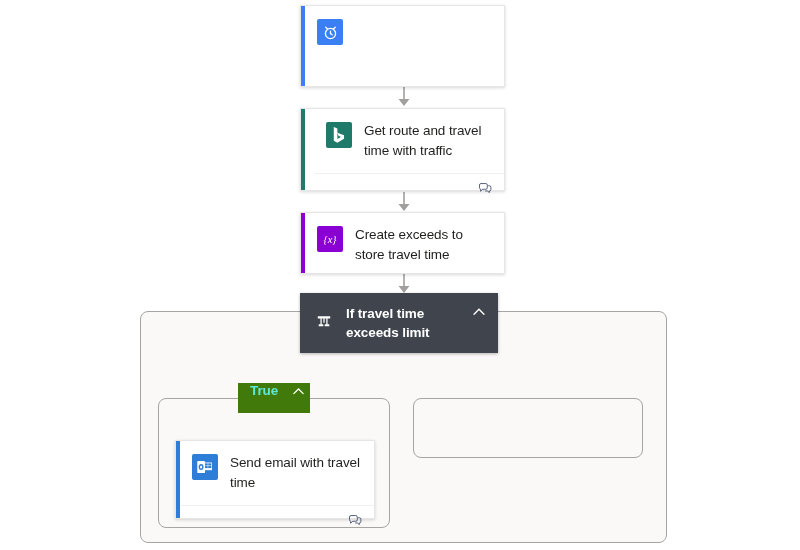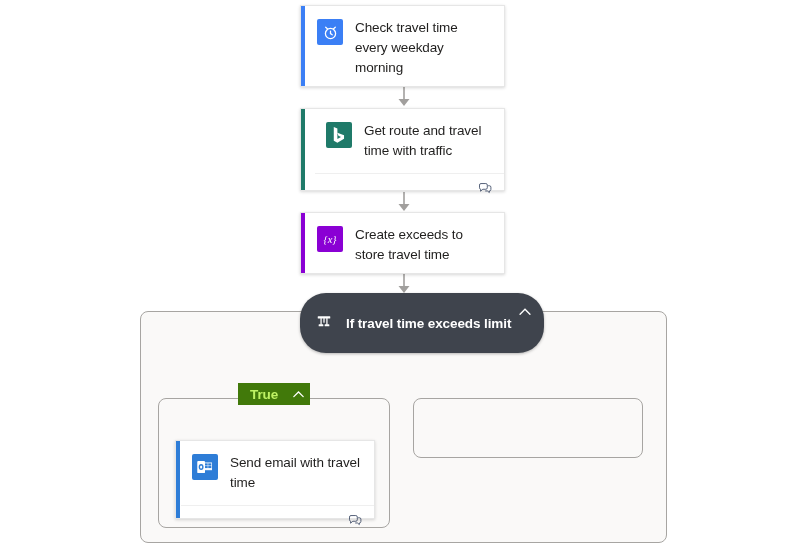--- a/index.html
+++ b/index.html
@@ -122,26 +122,26 @@
     position: absolute;
     border: 1px solid #a7a5a2;
     border-radius: 8px;
     background: #faf9f8;
     box-sizing: border-box;
   }
 
   
   .pill {
     position: absolute;
-    height: 22px;
-    display: flex;
-    align-items: center;
+    height: 30px;
+    display: flex;
+    align-items: flex-start;
     padding: 0 9px 0 12px;
     box-sizing: border-box;
-    color: #bef264;
+    color: #5eead4;
   }
   .pill-label {
     font-size: 13.5px;
     font-weight: 700;
     letter-spacing: -0.1px;
   }
   .pill-chevron {
     width: 17px; height: 17px;
     margin-left: 12px;
   }
@@ -190,21 +190,20 @@
     <div class="card-accent" style="background:#3b7ff5"></div>
     <div class="card-head">
       <div class="card-icon" style="background:#3b7ff5">
         <svg width="17" height="17" viewBox="0 0 24 24" fill="none" stroke="#ffffff" stroke-width="1.8" stroke-linecap="round">
           <circle cx="12" cy="13.5" r="7.2"></circle>
           <path d="M12 10.2 L12 13.5 L14.4 15.2"></path>
           <path d="M5.2 4.6 L7.6 6.6"></path>
           <path d="M18.8 4.6 L16.4 6.6"></path>
         </svg>
       </div>
-      <div class="card-title">Check travel time every weekday morning</div>
     </div>
   </div>
 
   <div class="card" style="left:300px; top:108px; width:205px; height:83px;padding-left:9px;">
     <div class="card-accent" style="background:#1f7a69"></div>
     <div class="card-head">
       <div class="card-icon" style="background:#1f7a69">
         <svg width="16" height="18" viewBox="0 0 16 20">
           <path d="M2.2 1.2 L6.2 2.8 L6.2 14.4 L10.2 12.2 L7.4 10.9 L6.2 7.6
                    L13.6 10.3 L13.6 14.2 L6.2 18.6 L2.2 16.3 Z" fill="#ffffff"></path>
@@ -230,21 +229,21 @@
     <div class="card-head">
       <div class="card-icon" style="background:#8a00d4">
         <svg width="20" height="16" viewBox="0 0 24 18">
           <text x="12" y="13.5" text-anchor="middle" fill="#ffffff" font-family="Liberation Serif, serif" font-size="12.5" font-style="italic">{x}</text>
         </svg>
       </div>
       <div class="card-title">Create exceeds to store travel time</div>
     </div>
   </div>
 
-  <div class="cond-card" style="left:300px; top:293px; width:244px; height:60px;border-radius:26px;">
+  <div class="cond-card" style="left:300px; top:293px; width:198px; height:60px;">
     <div class="cond-icon">
       <svg width="20" height="20" viewBox="0 0 24 24" fill="none" stroke="#ffffff" stroke-width="1.5" stroke-linecap="round">
         <rect x="4.5" y="4" width="15" height="2.6" rx="0.6" fill="#ffffff" stroke="none"></rect>
         <path d="M8.5 6.6 L8.5 13.5"></path>
         <path d="M15.5 6.6 L15.5 13.5"></path>
         <path d="M12 6.6 L12 11"></path>
         <rect x="5.6" y="13.6" width="5.6" height="2.4" rx="0.5" fill="#ffffff" stroke="none"></rect>
         <rect x="12.8" y="13.6" width="5.6" height="2.4" rx="0.5" fill="#ffffff" stroke="none"></rect>
       </svg>
     </div>

